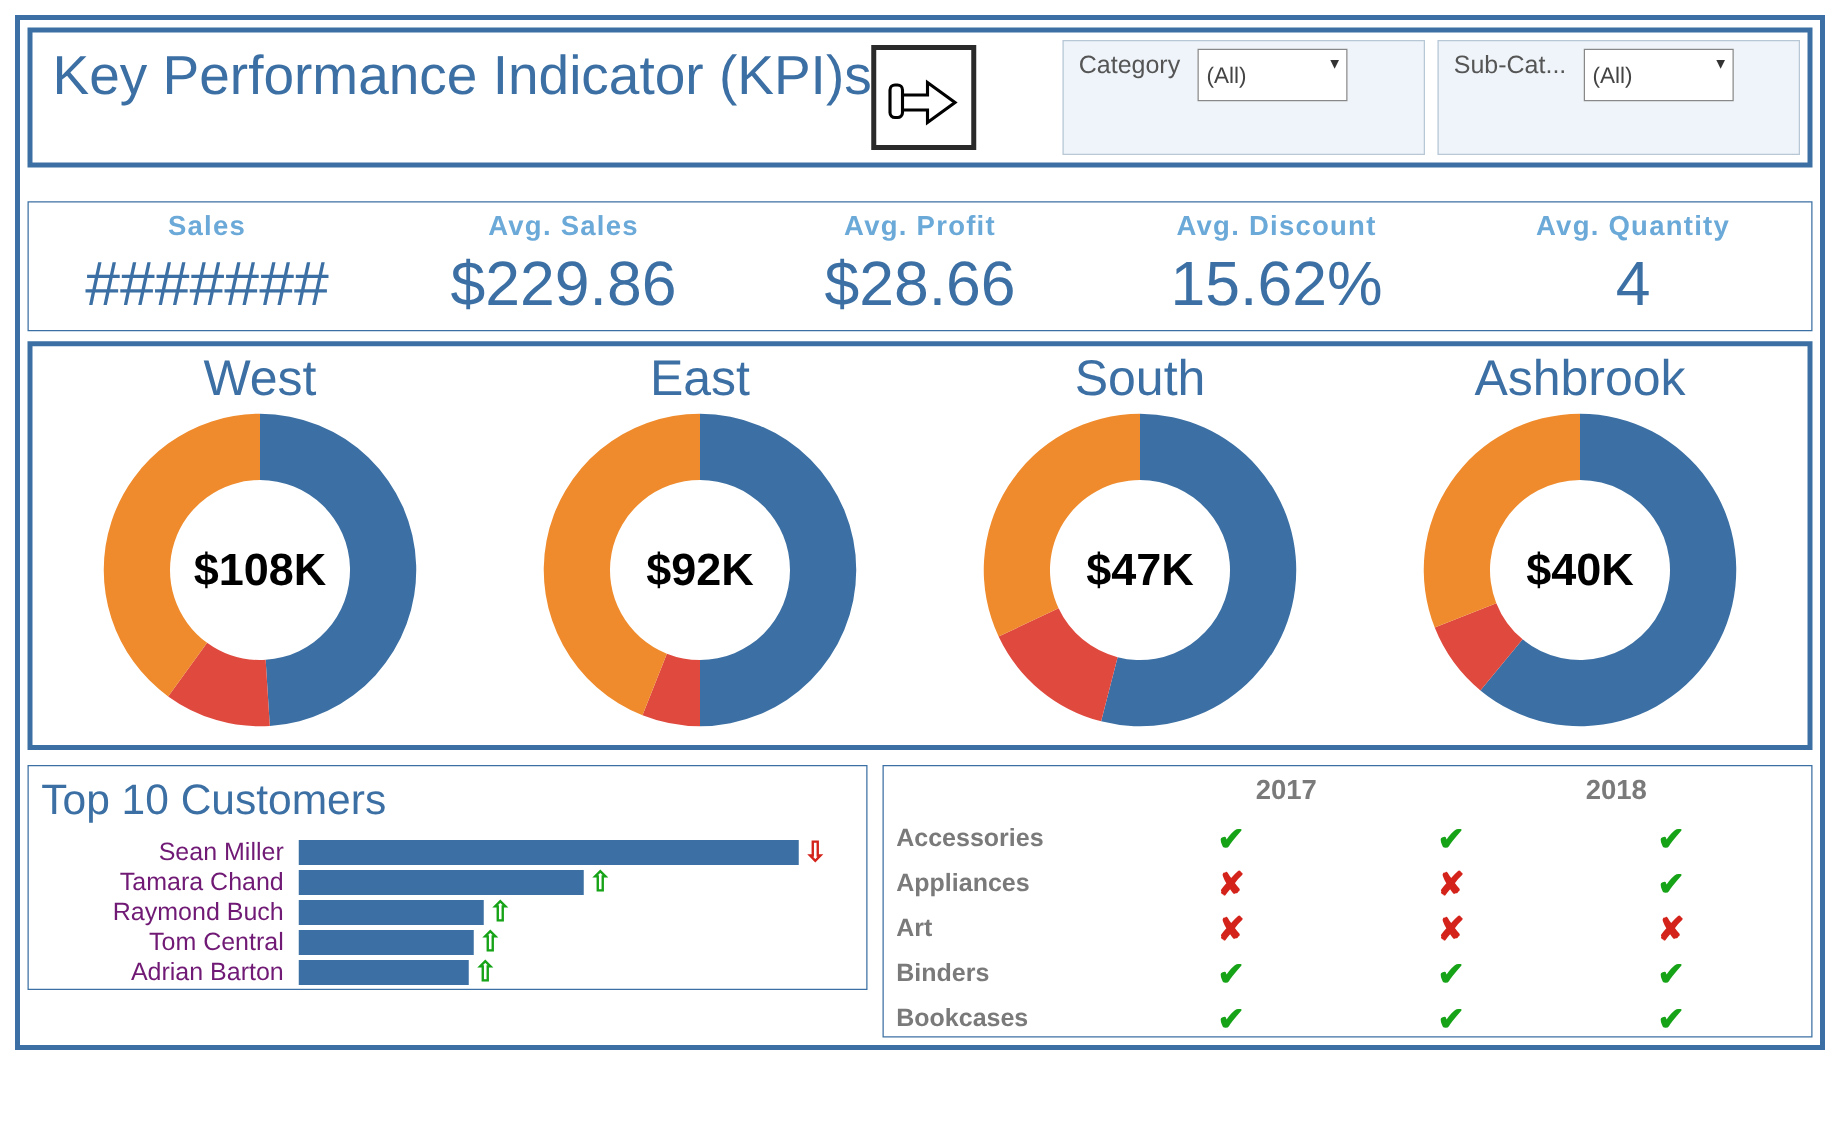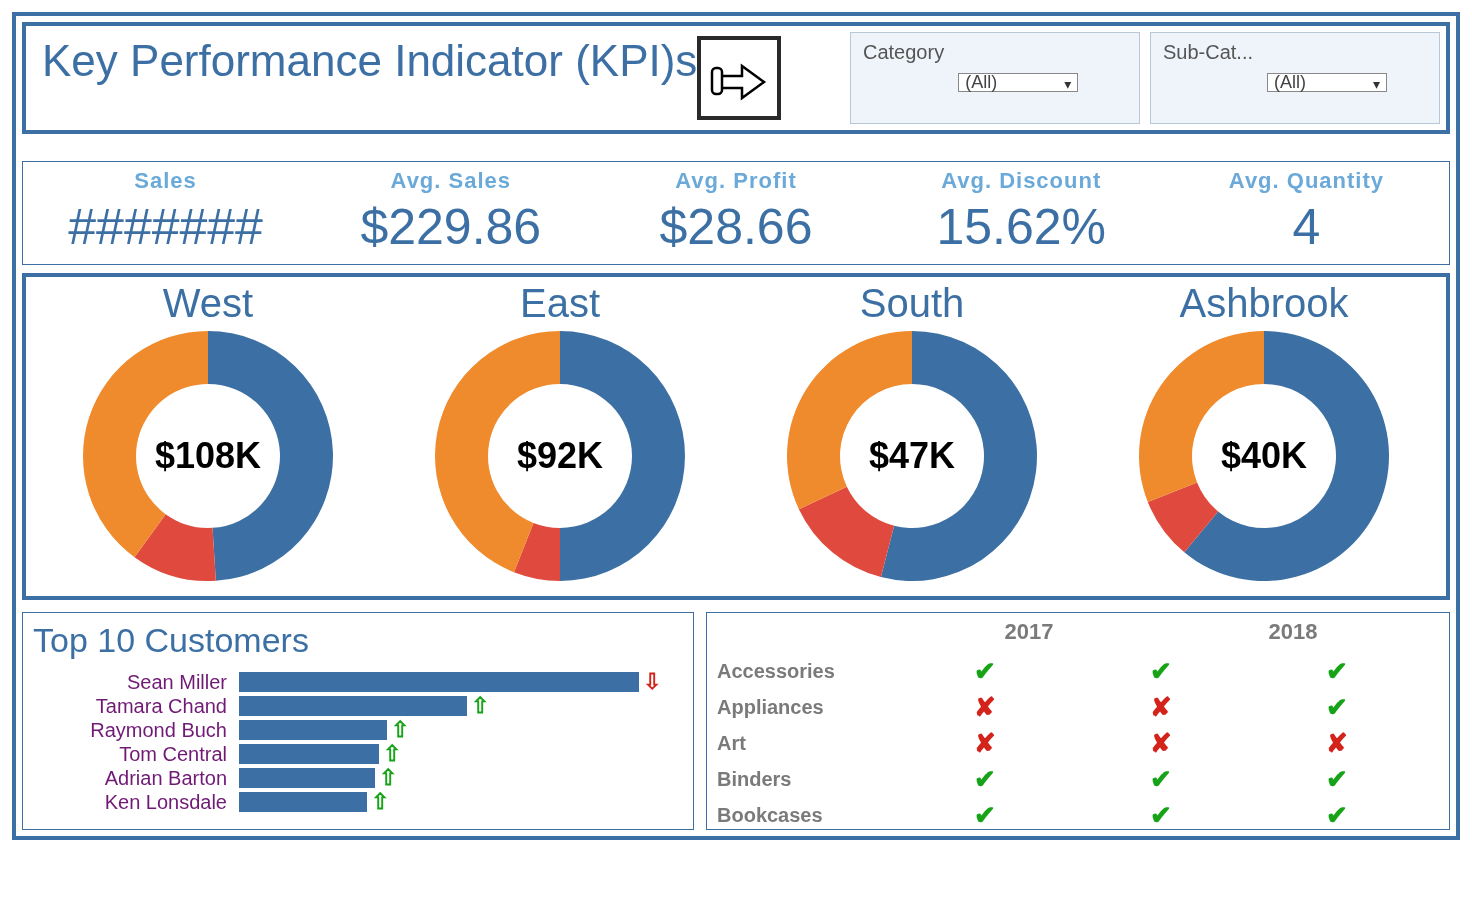--- a/index.html
+++ b/index.html
@@ -55,26 +55,25 @@
     color: #555;
     font-size: 20px;
     padding-top:2px;
   }
   .filter-select {
     border: 1px solid #888;
     background: #fff;
     font-size: 18px;
     color: #444;
     padding: 0 22px 0 6px;
-    height: 19px;
+    height: 42px;
     display:flex;
     align-items:center;
     position:relative;
     min-width:120px;
-    margin-top:34px;
   }
   .filter-select::after{
     content:"▾";
     position:absolute;
     right:6px;
     top:2px;
     font-size:14px;
     color:#333;
   }
 
@@ -132,21 +131,21 @@
   .bottom-row {
     display:flex;
     gap:12px;
     margin-top:12px;
   }
   .bar-panel {
     border:1px solid #3c70a4;
     flex: 0 0 672px;
     padding:8px 10px 0 10px;
     overflow:hidden;
-    height:218px;
+    height:180px;
   }
   .bar-title {
     color:#3c70a4;
     font-size:34px;
     margin-bottom:10px;
   }
   .bar-row {
     display:flex;
     align-items:center;
     height:24px;

